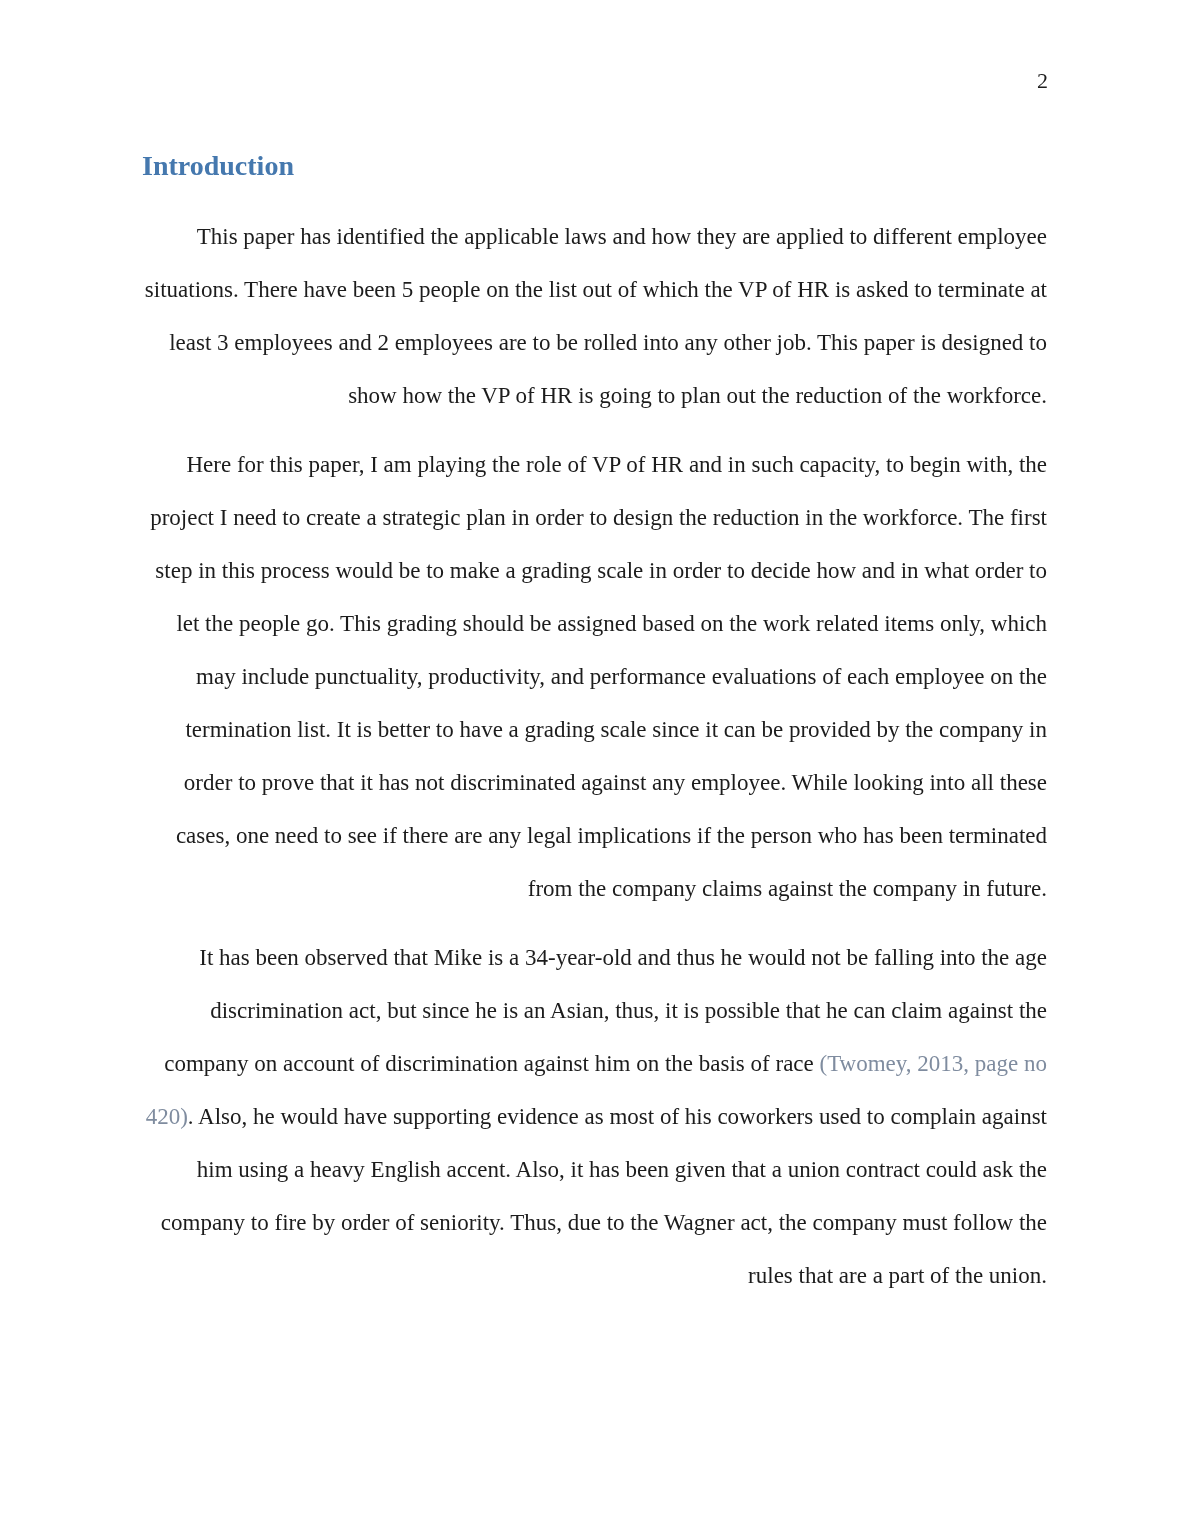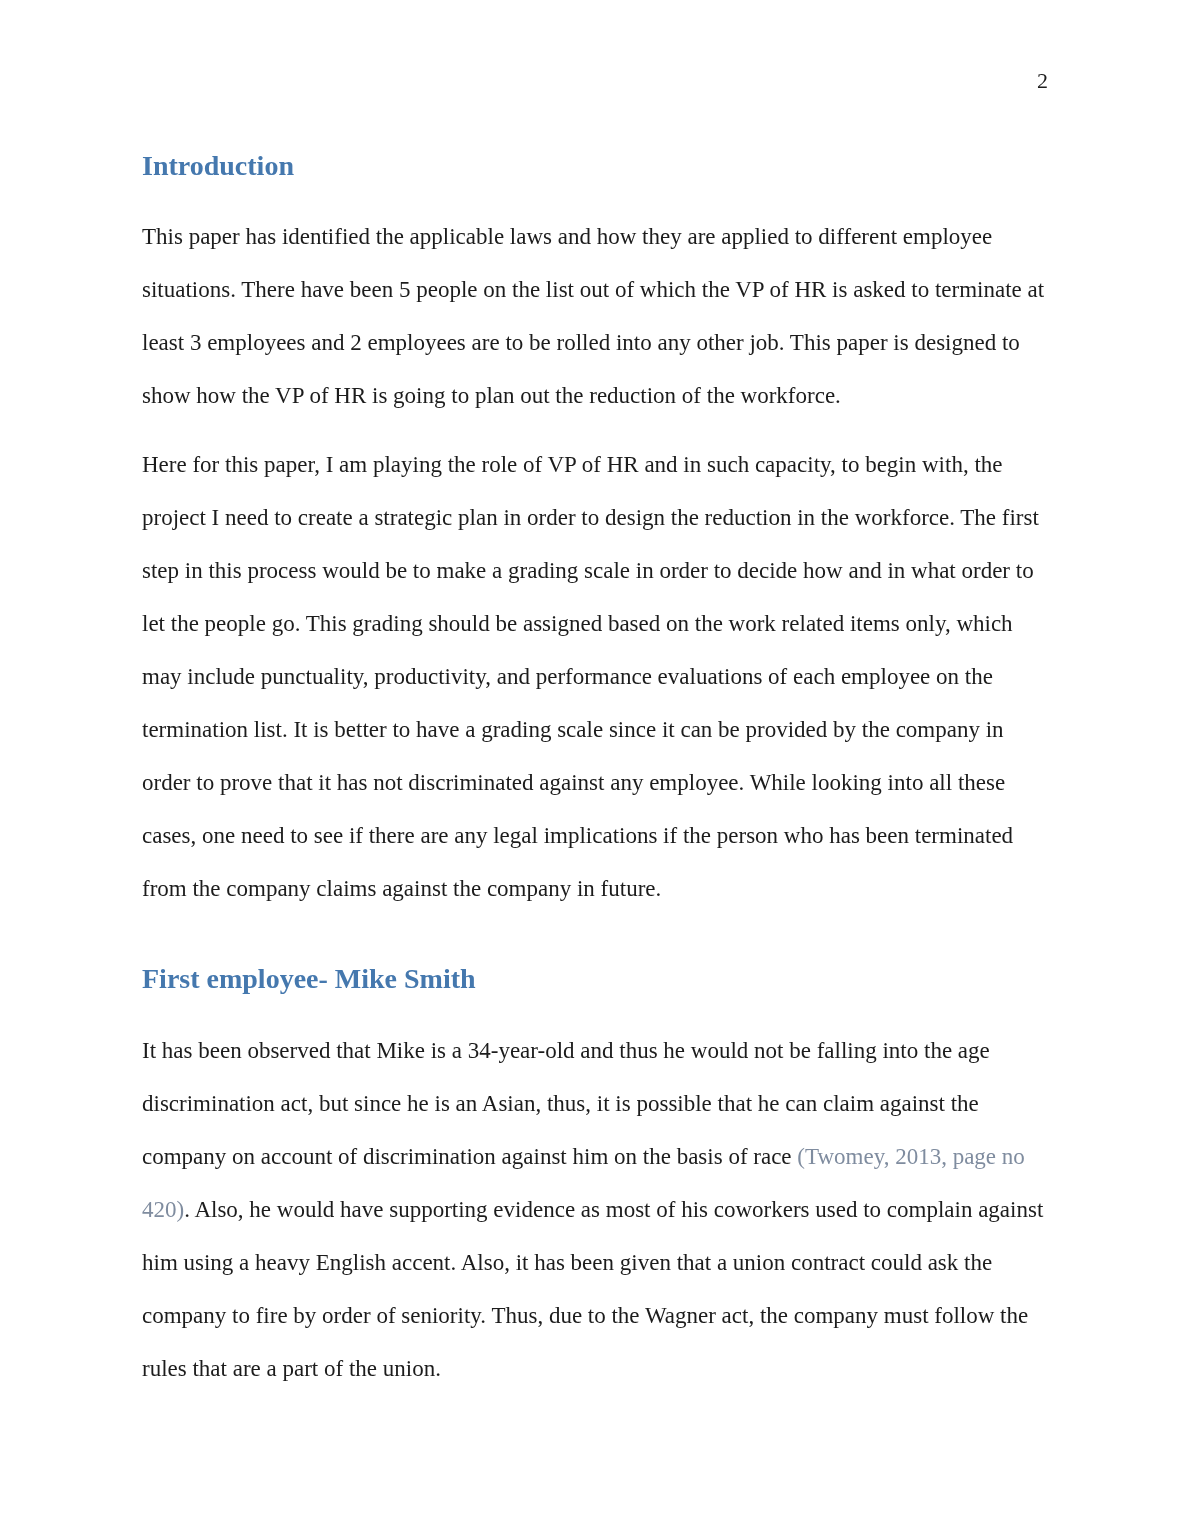--- a/index.html
+++ b/index.html
@@ -32,36 +32,35 @@
     margin: 0 0 26px 0;
     line-height: 1.3;
   }
   h1.doc-heading.second {
     margin-top: 46px;
   }
   p.doc-paragraph {
     font-size: 23px;
     line-height: 53px;
     margin: 0 1px 16px 0;
-    text-align: left;
+    text-align: right;
   }
   .citation {
     color: #7f8c9f;
   }
 </style>
 </head>
 <body>
 
 <div class="page">
 
   <div class="page-number">2</div>
 
   <h1 class="doc-heading">Introduction</h1>
 
   <p class="doc-paragraph">This paper has identified the applicable laws and how they are applied to different employee situations. There have been 5 people on the list out of which the VP of HR is asked to terminate at least 3 employees and 2 employees are to be rolled into any other job. This paper is designed to show how the VP of HR is going to plan out the reduction of the workforce.</p>
 
   <p class="doc-paragraph">Here for this paper, I am playing the role of VP of HR and in such capacity, to begin with, the project I need to create a strategic plan in order to design the reduction in the workforce. The first step in this process would be to make a grading scale in order to decide how and in what order to let the people go. This grading should be assigned based on the work related items only, which may include punctuality, productivity, and performance evaluations of each employee on the termination list. It is better to have a grading scale since it can be provided by the company in order to prove that it has not discriminated against any employee. While looking into all these cases, one need to see if there are any legal implications if the person who has been terminated from the company claims against the company in future.</p>
 
-  <h1 class="doc-heading second">First employee- Mike Smith</h1>
 
   <p class="doc-paragraph"><span>It has been observed that Mike is a 34-year-old and thus he would not be falling into the age discrimination act, but since he is an Asian, thus, it is possible that he can claim against the company on account of discrimination against him on the basis of race </span><span class="citation">(Twomey, 2013, page no 420)</span><span>. Also, he would have supporting evidence as most of his coworkers used to complain against him using a heavy English accent. Also, it has been given that a union contract could ask the company to fire by order of seniority. Thus, due to the Wagner act, the company must follow the rules that are a part of the union.</span></p>
 
 </div>
 
 </body></html>

